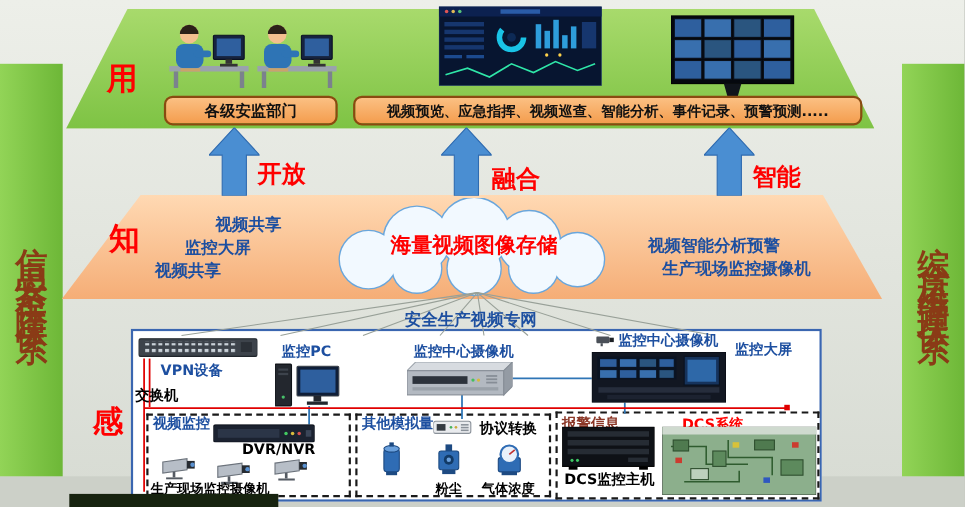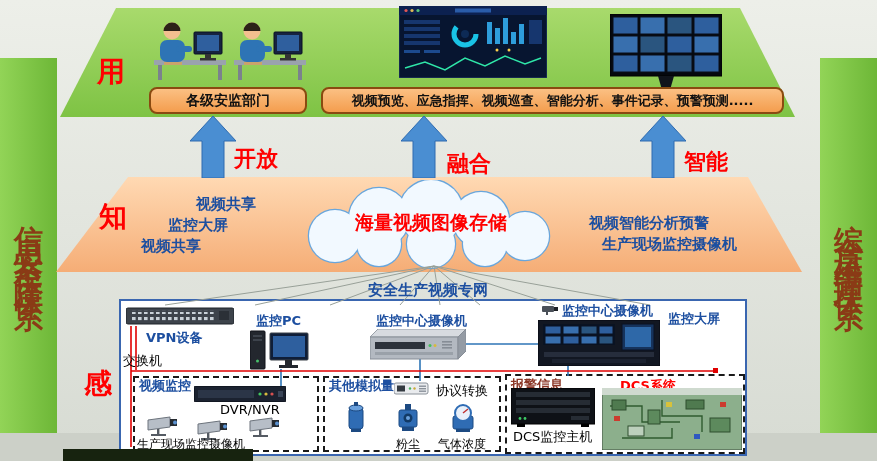--- a/index.html
+++ b/index.html
@@ -23,21 +23,21 @@
   .arrow-label{position:absolute;color:#ff0000;font-weight:bold;font-size:22px;line-height:1;}
   .obox{position:absolute;background:linear-gradient(#fbc083,#f49d4e);
     border:2px solid #8a4a10;border-radius:8px;box-sizing:border-box;
     display:flex;align-items:center;justify-content:center;
     font-weight:bold;color:#111;white-space:nowrap;}
   .cloud-wrap{position:absolute;left:283px;top:180px;width:296px;height:90px;}
   .cloud-title{position:absolute;left:0;top:30px;width:296px;text-align:center;
     color:#ff0000;font-weight:bold;font-size:19px;}
   .blue-lbl{position:absolute;color:#1d4fa0;font-weight:bold;font-size:13px;line-height:1.1;white-space:nowrap;}
   .know-item{position:absolute;color:#1d4fa0;font-weight:bold;font-size:15px;line-height:1.1;white-space:nowrap;}
-  .blk-lbl{position:absolute;color:#000;font-weight:normal;font-size:13px;line-height:1.1;white-space:nowrap;}
+  .blk-lbl{position:absolute;color:#000;font-weight:bold;font-size:13px;line-height:1.1;white-space:nowrap;}
   .net-lbl{position:absolute;color:#1d4fa0;font-weight:bold;font-size:15px;white-space:nowrap;}
   .main-box{position:absolute;left:119px;top:299px;width:628px;height:157px;
     background:#fff;border:2px solid #3a66b0;box-sizing:border-box;}
   .dashed{position:absolute;background:#fff;border:2px dashed #1a1a1a;box-sizing:border-box;}
   .alarm-title{position:absolute;color:#8b3626;font-weight:bold;font-size:13px;white-space:nowrap;}
   .red-lbl{position:absolute;color:#ff0000;font-weight:bold;font-size:13px;white-space:nowrap;}
   .dark-strip{position:absolute;left:63px;top:449px;width:190px;height:12px;background:#17230f;}
   svg{display:block;}
 </style>
 </head>

